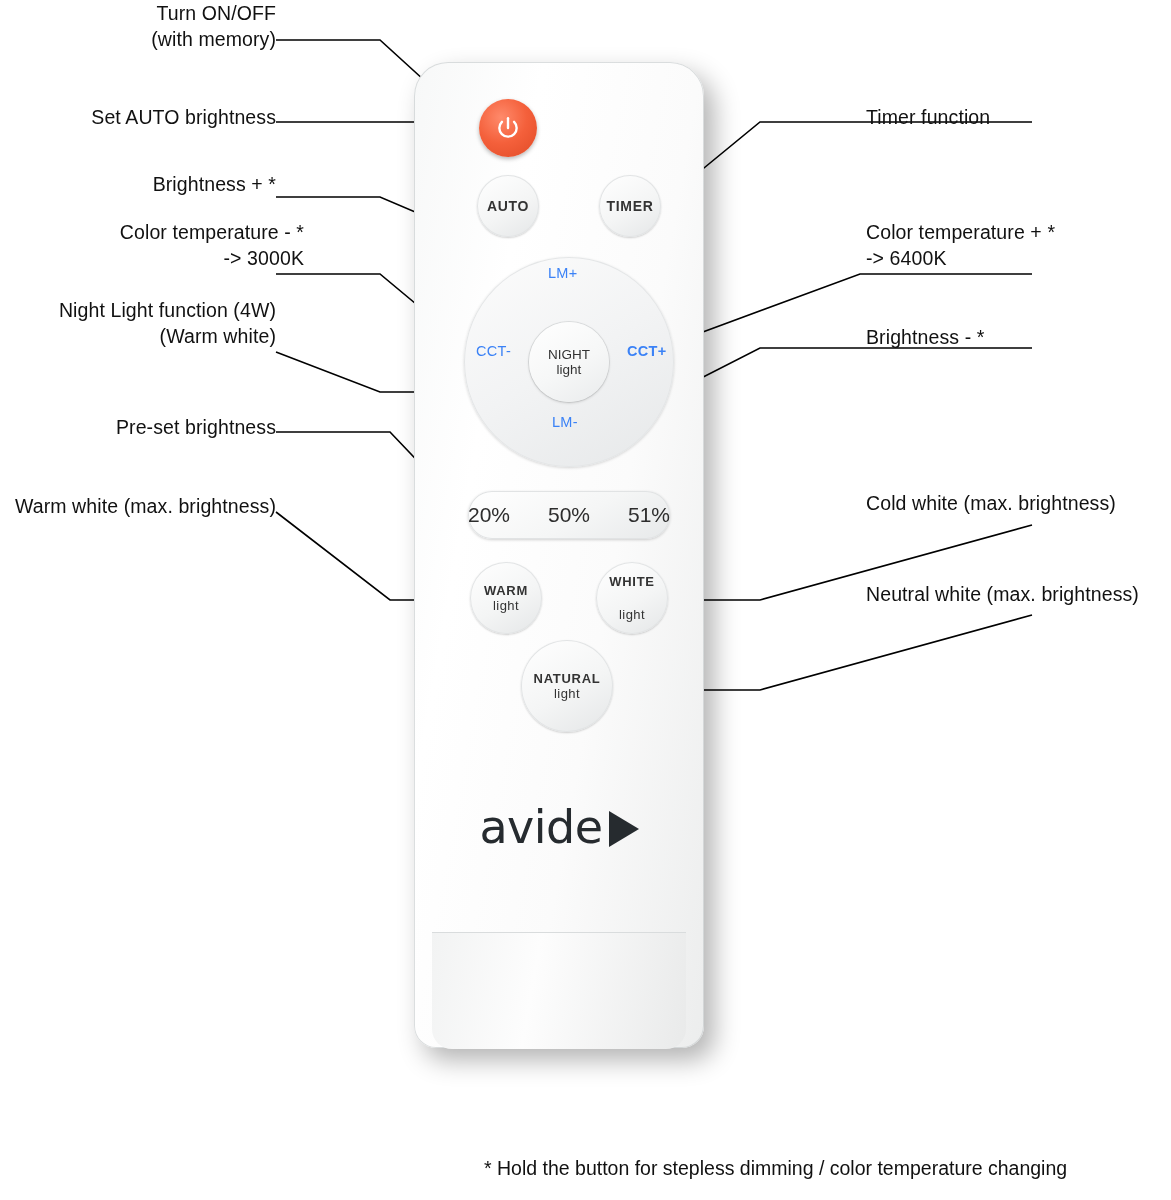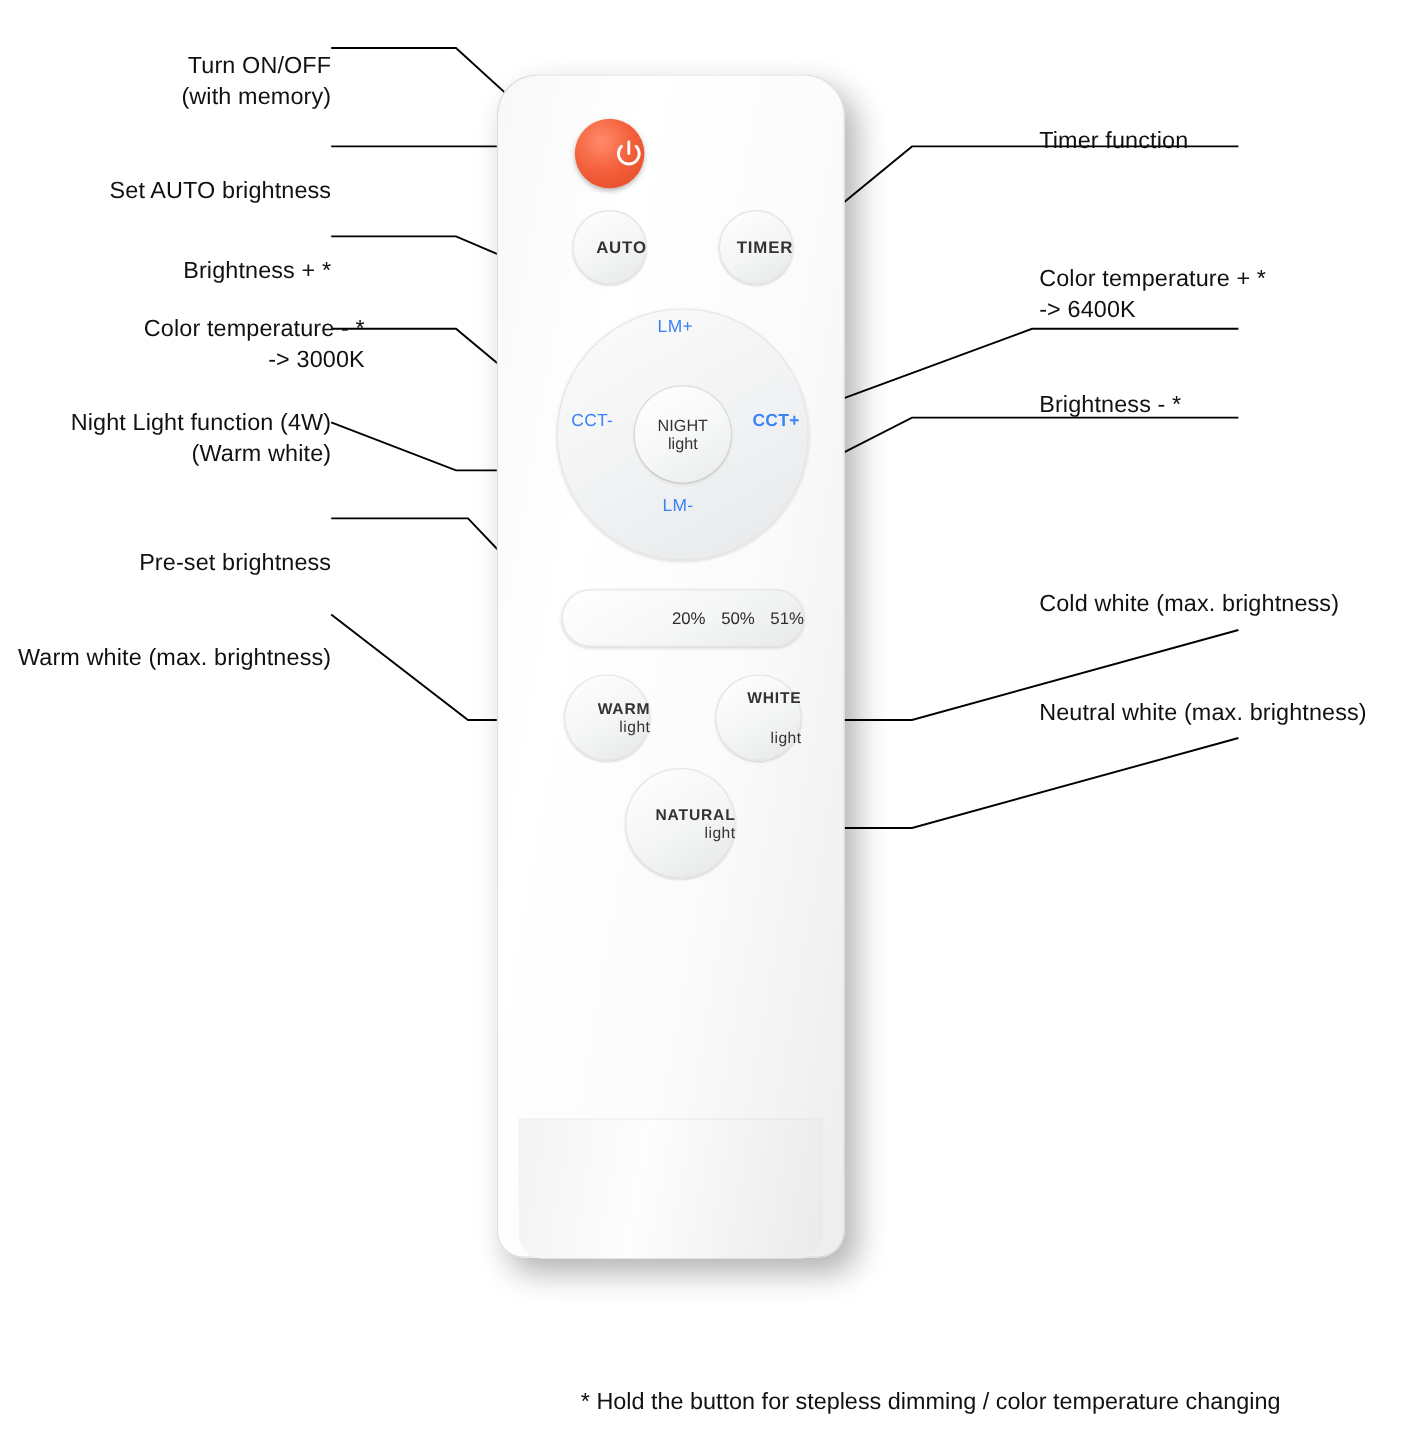--- a/index.html
+++ b/index.html
@@ -20,21 +20,21 @@
   }
   
   .label {
     position: absolute;
     font-size: 19.5px;
     line-height: 26px;
     color: #111111;
     white-space: pre-line;
     letter-spacing: 0.1px;
   }
-  .label.right-align { text-align: right; margin-top: 42px; }
+  .label.right-align { text-align: right; }
   .label.left-align  { text-align: left; }
 
   
   #leaders {
     position: absolute;
     left: 0; top: 0;
     width: 1171px;
     height: 1200px;
     pointer-events: none;
   }
@@ -59,21 +59,21 @@
     border-top: 1px solid #d9dcdd;
     border-radius: 0 0 20px 20px;
     background: linear-gradient(100deg,#f2f3f3 0%,#fdfdfd 40%,#e9eaea 100%);
   }
 
   
   .btn {
     position: absolute;
     display: flex;
     flex-direction: column;
-    align-items: flex-end;
+    align-items: center;
     justify-content: center;
     text-align: center;
     border-radius: 50%;
     background: linear-gradient(150deg,#ffffff 0%,#f4f5f5 55%,#e4e6e7 100%);
     box-shadow: 0 1px 2px rgba(0,0,0,0.18), 0 0 0 1px #e2e4e5 inset;
     color: #333333;
     font-size: 13px;
     line-height: 15px;
     letter-spacing: 0.4px;
   }
@@ -120,23 +120,23 @@
   #cct-plus { left: 627px; top: 343px; font-weight: bold; }
 
   
   #preset-bar {
     position: absolute;
     left: 468px; top: 491px;
     width: 202px; height: 48px;
     border-radius: 24px;
     background: linear-gradient(150deg,#ffffff 0%,#f5f6f6 55%,#e7e9ea 100%);
     box-shadow: 0 1px 3px rgba(0,0,0,0.18), 0 0 0 1px #e1e3e4 inset;
-    display: flex; align-items: center; justify-content: flex-end;
+    display: flex; align-items: center; justify-content: space-between;
     gap: 13px;
-    font-size: 14px; color: #2d2d2d;
+    font-size: 21px; color: #2d2d2d;
   }
 
   #warm-btn    { left: 470px; top: 562px; width: 72px; height: 72px; }
   #white-btn   { left: 596px; top: 562px; width: 72px; height: 72px; gap: 18px; }
   #natural-btn { left: 521px; top: 640px; width: 92px; height: 92px; }
   .btn .l1 { font-weight: 700; letter-spacing: 0.7px; }
   .btn .l2 { font-weight: 400; }
 
   
   #brand {
@@ -273,16 +273,20 @@
   </div>
   <div class="btn" id="white-btn">
     <span class="l1">WHITE</span>
     <span class="l2">light</span>
   </div>
   <div class="btn" id="natural-btn">
     <span class="l1">NATURAL</span>
     <span class="l2">light</span>
   </div>
 
+  <div id="brand">
+    <span id="brand-text">avide</span>
+    <span id="brand-tri"></span>
+  </div>
 
   <div id="footnote">* Hold the button for stepless dimming / color temperature changing</div>
 
 </div>
 
 </body></html>

